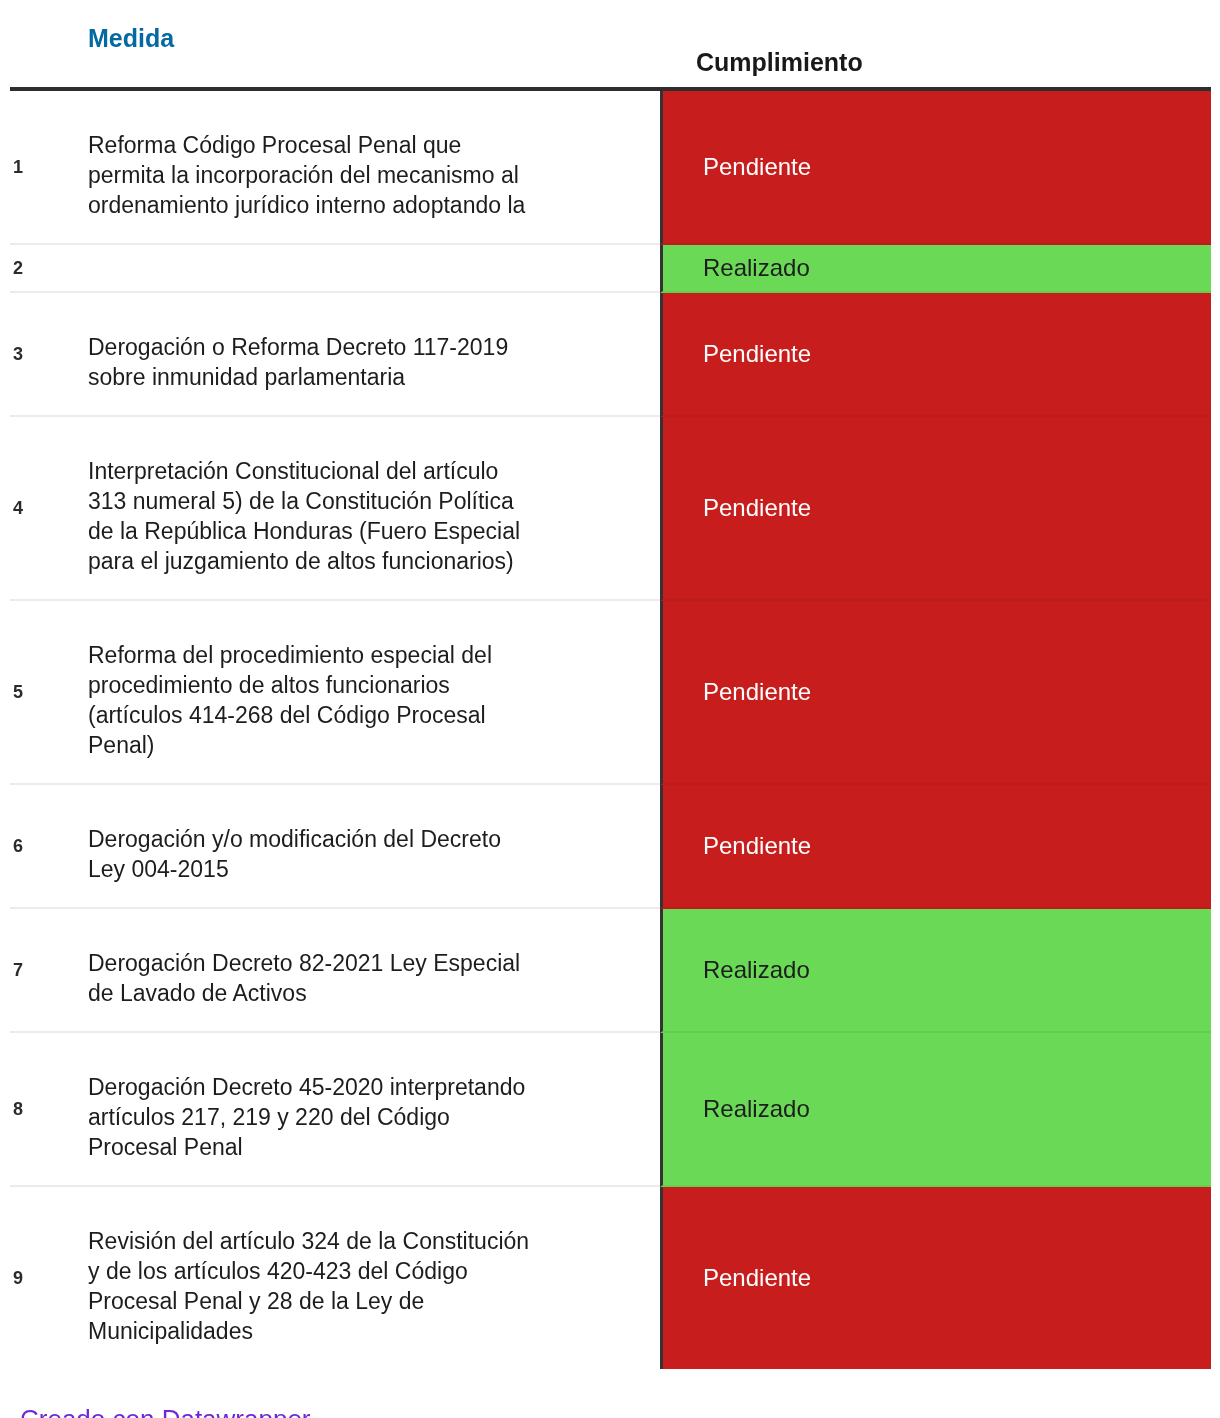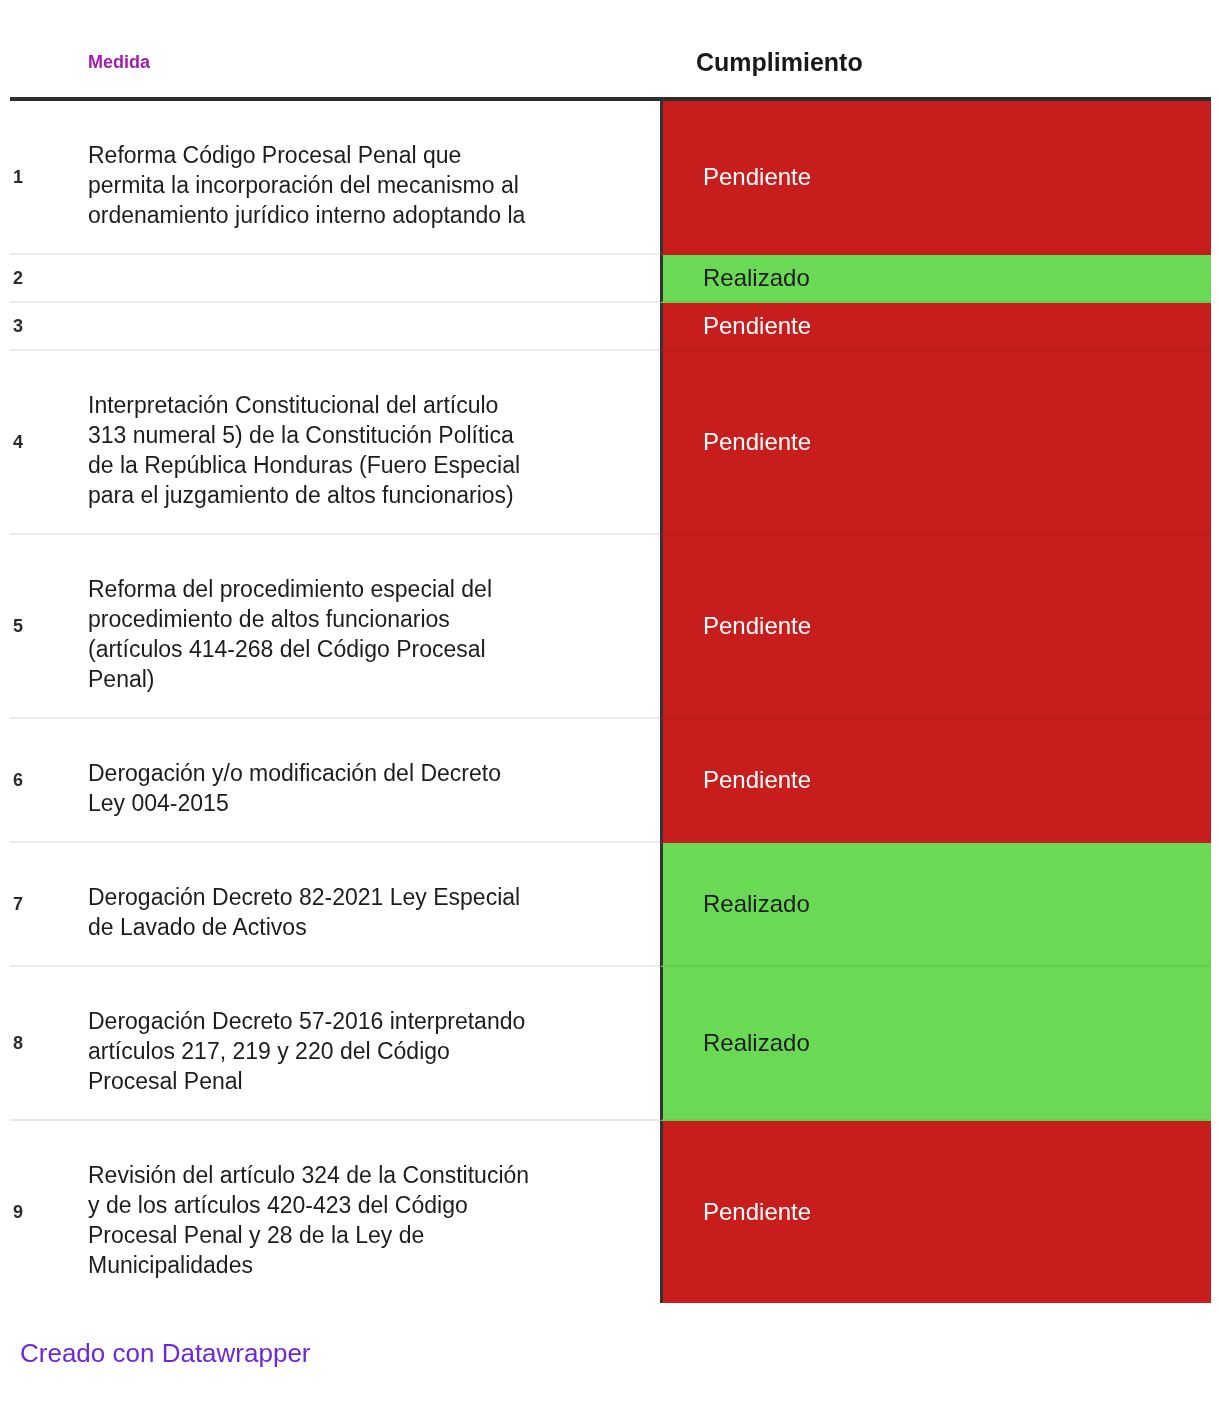--- a/index.html
+++ b/index.html
@@ -18,25 +18,25 @@
     padding-right: 9px;
   }
   
   .header-row {
     display: flex;
     border-bottom: 4px solid #2e2e2e;
   }
   .h-medida {
     width: 650px;
     box-sizing: border-box;
-    padding: 48px 0 21px 78px;
-    font-size: 18px;
+    padding: 24px 0 21px 78px;
+    font-size: 25px;
     line-height: 28px;
     font-weight: 700;
-    color: #a21caf;
+    color: #0369a1;
   }
   .h-status {
     flex: 1;
     box-sizing: border-box;
     padding: 48px 0 11px 36px;
     font-size: 25px;
     line-height: 28px;
     font-weight: 700;
     color: #191919;
   }
@@ -118,20 +118,22 @@
       <span class="num">2</span>
     </div>
     <div class="cell-status" style="background: rgb(106, 218, 86);">
       <span class="status-text" style="color: rgb(29, 29, 29);">Realizado</span>
     </div>
   </div>
 
   <div class="row">
     <div class="cell-medida">
       <span class="num">3</span>
+      <span class="medida-text">Derogación o Reforma Decreto 117-2019
+sobre inmunidad parlamentaria</span>
     </div>
     <div class="cell-status" style="background: rgb(199, 30, 29);">
       <span class="status-text" style="color: rgb(255, 255, 255);">Pendiente</span>
     </div>
   </div>
 
   <div class="row">
     <div class="cell-medida">
       <span class="num">4</span>
       <span class="medida-text">Interpretación Constitucional del artículo
@@ -175,21 +177,21 @@
 de Lavado de Activos</span>
     </div>
     <div class="cell-status" style="background: rgb(106, 218, 86);">
       <span class="status-text" style="color: rgb(29, 29, 29);">Realizado</span>
     </div>
   </div>
 
   <div class="row">
     <div class="cell-medida">
       <span class="num">8</span>
-      <span class="medida-text">Derogación Decreto 57-2016 interpretando
+      <span class="medida-text">Derogación Decreto 45-2020 interpretando
 artículos 217, 219 y 220 del Código
 Procesal Penal</span>
     </div>
     <div class="cell-status" style="background: rgb(106, 218, 86);">
       <span class="status-text" style="color: rgb(29, 29, 29);">Realizado</span>
     </div>
   </div>
 
   <div class="row">
     <div class="cell-medida">

